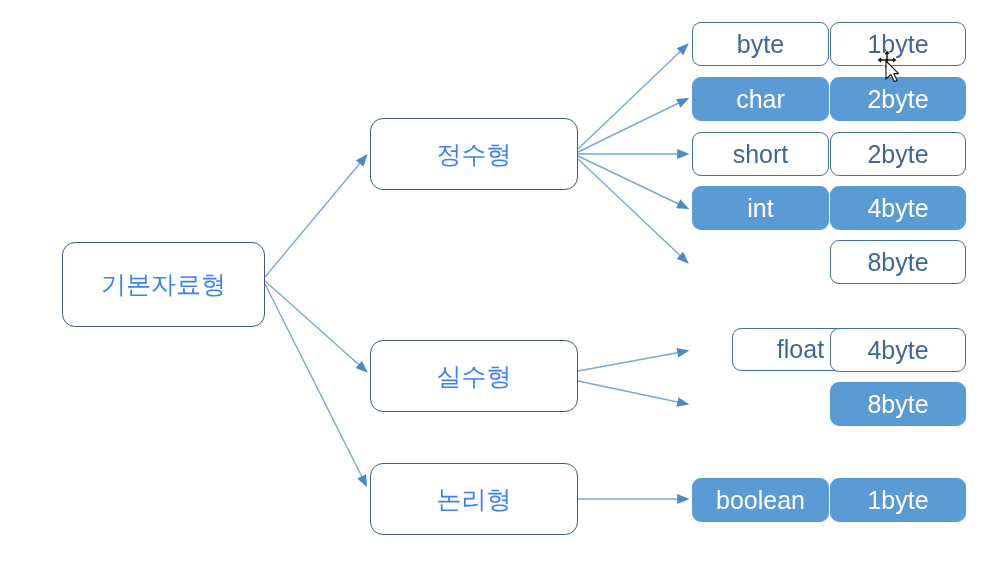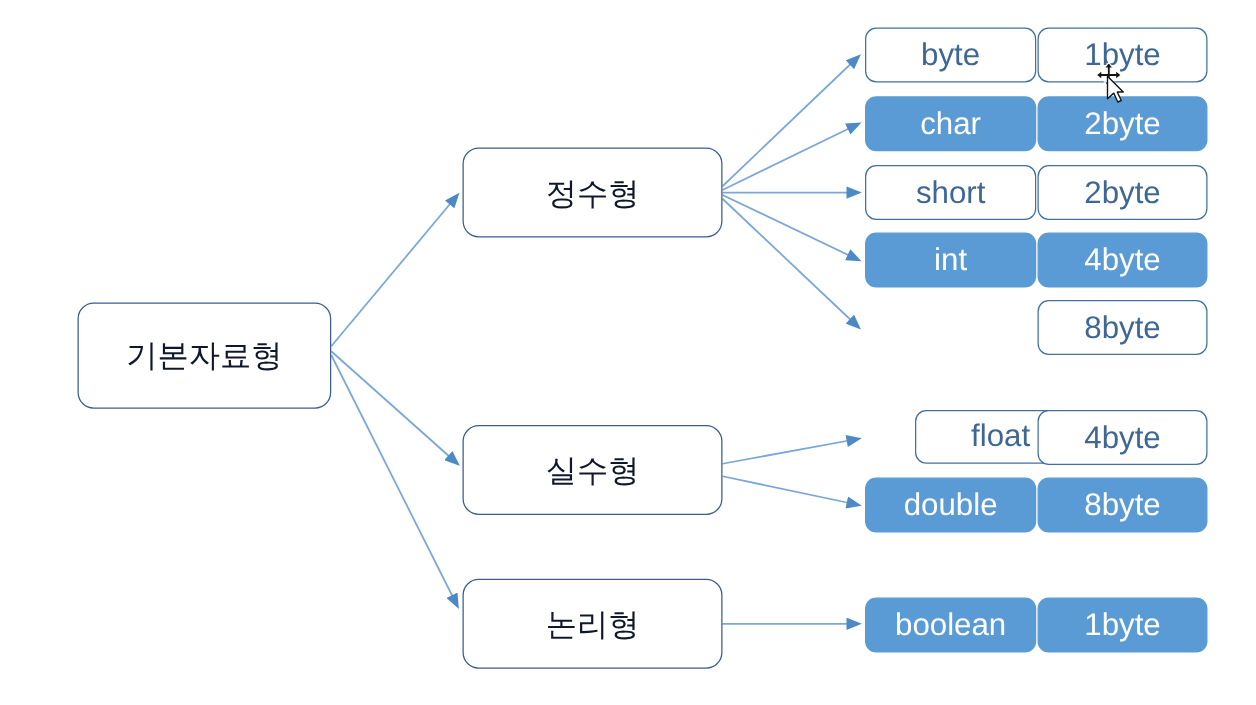--- a/index.html
+++ b/index.html
@@ -22,21 +22,21 @@
     display: flex;
     align-items: center;
     justify-content: center;
     box-sizing: border-box;
     background: #ffffff;
     white-space: nowrap;
   }
   .knode {
     border: 1.6px solid #3a5c90;
     border-radius: 13px;
-    color: #0f172a;
+    color: #3b82f6;
     font-size: 25px;
   }
   .leaf {
     border: 1.5px solid #41719c;
     border-radius: 9px;
     color: #3e6795;
     font-size: 25px;
   }
   .leaf.hl {
     background: #5b9bd5;
@@ -94,21 +94,20 @@
   <div class="box leaf" style="left:830px; top:132px; width:136px; height:44px;">2byte</div>
 
   <div class="box leaf hl" style="left:692px; top:186px; width:137px; height:44px;">int</div>
   <div class="box leaf hl" style="left:830px; top:186px; width:136px; height:44px;">4byte</div>
 
   <div class="box leaf" style="left:830px; top:240px; width:136px; height:44px;">8byte</div>
 
   <div class="box leaf" style="left:732px; top:328px; width:137px; height:43px;text-align:right;">float</div>
   <div class="box leaf" style="left:830px; top:328px; width:136px; height:44px;">4byte</div>
 
-  <div class="box leaf hl" style="left:692px; top:382px; width:137px; height:44px;">double</div>
   <div class="box leaf hl" style="left:830px; top:382px; width:136px; height:44px;">8byte</div>
 
   <div class="box leaf hl" style="left:692px; top:478px; width:137px; height:44px;">boolean</div>
   <div class="box leaf hl" style="left:830px; top:478px; width:136px; height:44px;">1byte</div>
 
   <svg class="cursor" viewBox="0 0 34 42">
     <g transform="translate(13,11)">
       <path d="M0,-10 L-3.5,-5.5 L-1.2,-5.5 L-1.2,-1.2 L-5.5,-1.2 L-5.5,-3.5 L-10,0 L-5.5,3.5 L-5.5,1.2 L-1.2,1.2 L-1.2,5.5 L-3.5,5.5 L0,10 L3.5,5.5 L1.2,5.5 L1.2,1.2 L5.5,1.2 L5.5,3.5 L10,0 L5.5,-3.5 L5.5,-1.2 L1.2,-1.2 L1.2,-5.5 L3.5,-5.5 Z" fill="#151515" stroke="#ffffff" stroke-width="0.9"></path>
     </g>
     <g transform="translate(12,12)">

